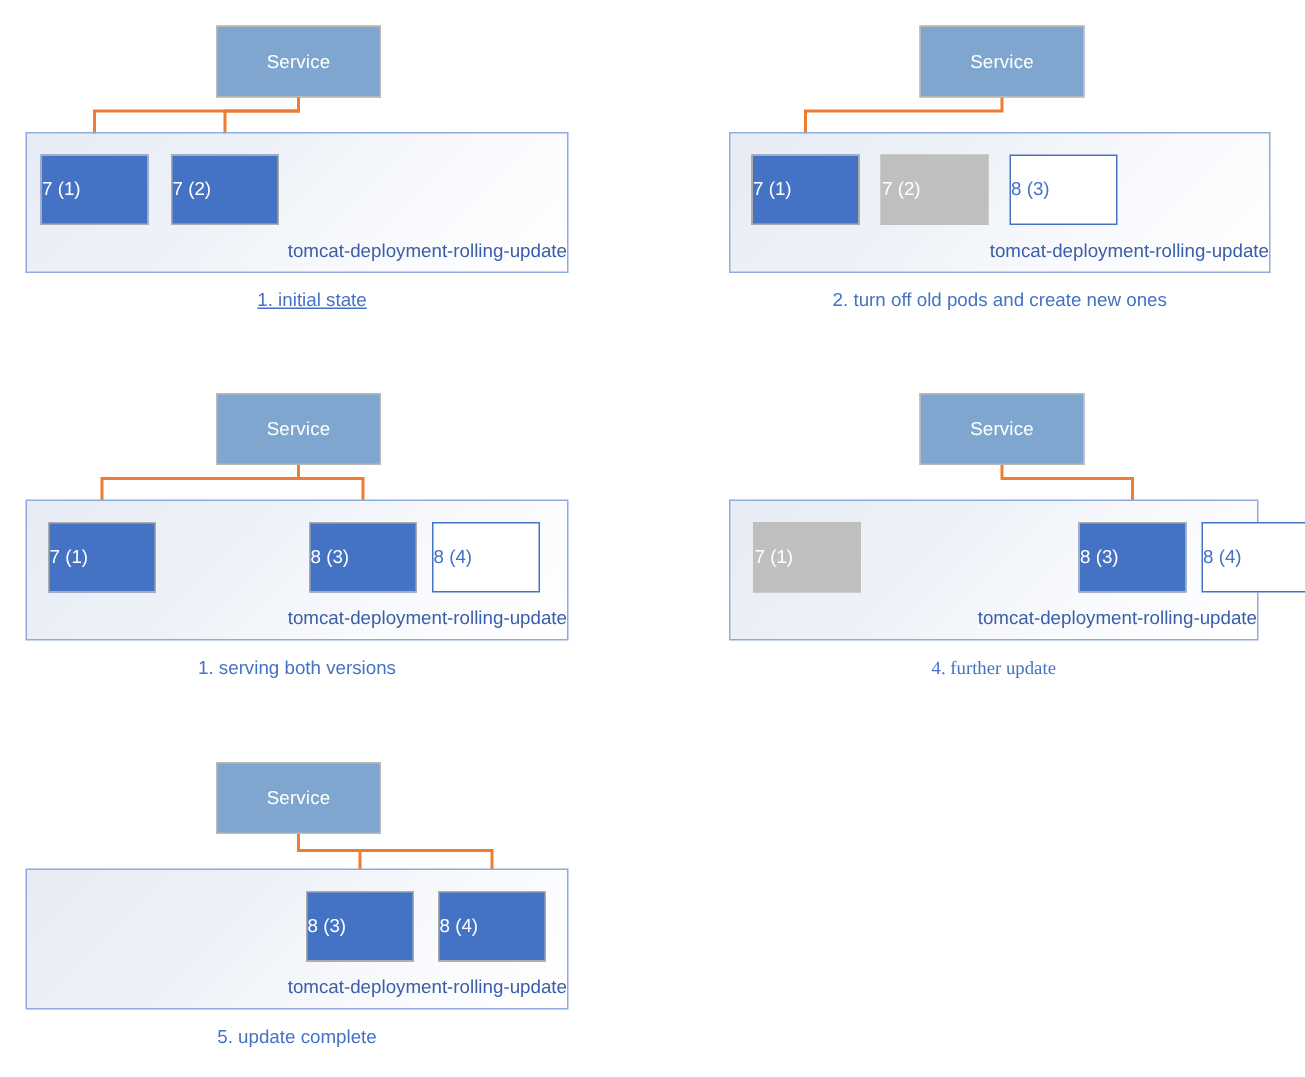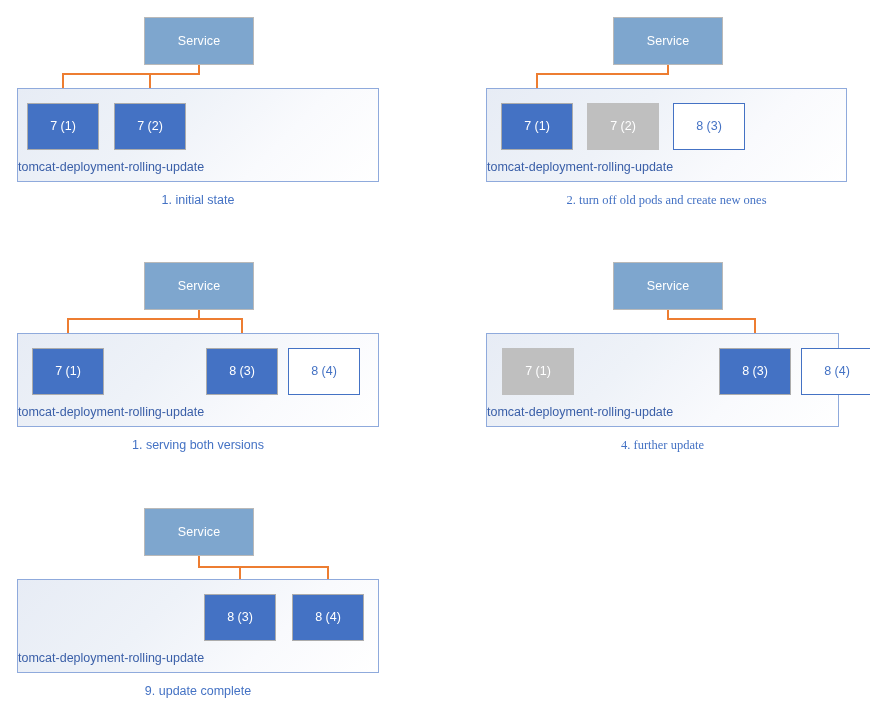--- a/index.html
+++ b/index.html
@@ -50,33 +50,32 @@
     position: absolute;
     box-sizing: border-box;
     border: 1px solid #8FAADC;
     background: linear-gradient(135deg, #e7ecf5 0%, #eef2f8 38%, #f9fafd 70%, #ffffff 100%);
   }
   .deployment-label {
     position: absolute;
     left: 0;
     right: 0;
     bottom: 8px;
-    text-align: left;
+    text-align: right;
     color: #3a5fa8;
     font-size: 12.5px;
     line-height: 1;
   }
 
   
   .pod {
     position: absolute;
     box-sizing: border-box;
     display: flex;
     align-items: center;
-    justify-content: center;
     font-size: 12.5px;
     line-height: 1;
   }
   .pod.active {
     background: #4472C4;
     border: 1px solid #acacac;
     color: #ffffff;
   }
   .pod.terminating {
     background: #bfbfbf;
@@ -137,21 +136,21 @@
       <div class="deployment-label">tomcat-deployment-rolling-update</div>
     </div>
 
     <div class="pod active" style="left:27px; top:103px; width:72px; height:47px;">
       <span>7 (1)</span>
     </div>
     <div class="pod active" style="left:114px; top:103px; width:72px; height:47px;">
       <span>7 (2)</span>
     </div>
 
-    <div class="caption" style="left:17px; top:194px; width:362px;">1. initial state</div>
+    <div class="caption" style="left:27px; top:194px; width:362px;text-decoration:underline;">1. initial state</div>
   </div>
 
   <div class="panel">
     <div class="service-box" style="left:613px; top:17px; width:110px; height:48px;">
       <span class="service-label">Service</span>
     </div>
 
     <svg class="connectors" width="870" height="718">
       <path class="conn-path" d="M 668 65 L 668 74 L 537 74 L 537 93"></path>
       <polygon class="conn-head" points="530,93 544,93 537,108"></polygon>
@@ -164,21 +163,21 @@
     <div class="pod active" style="left:501px; top:103px; width:72px; height:47px;">
       <span>7 (1)</span>
     </div>
     <div class="pod terminating" style="left:587px; top:103px; width:72px; height:47px;">
       <span>7 (2)</span>
     </div>
     <div class="pod pending" style="left:673px; top:103px; width:72px; height:47px;">
       <span>8 (3)</span>
     </div>
 
-    <div class="caption" style="left:486px; top:194px; width:361px;font-family:Liberation Serif, serif;">2. turn off old pods and create new ones</div>
+    <div class="caption" style="left:486px; top:194px; width:361px;">2. turn off old pods and create new ones</div>
   </div>
 
   <div class="panel">
     <div class="service-box" style="left:144px; top:262px; width:110px; height:48px;">
       <span class="service-label">Service</span>
     </div>
 
     <svg class="connectors" width="870" height="718">
       <path class="conn-path" d="M 199 310 L 199 319 L 68 319 L 68 338"></path>
       <polygon class="conn-head" points="61,338 75,338 68,353"></polygon>
@@ -246,16 +245,16 @@
       <div class="deployment-label">tomcat-deployment-rolling-update</div>
     </div>
 
     <div class="pod active" style="left:204px; top:594px; width:72px; height:47px;">
       <span>8 (3)</span>
     </div>
     <div class="pod active" style="left:292px; top:594px; width:72px; height:47px;">
       <span>8 (4)</span>
     </div>
 
-    <div class="caption" style="left:17px; top:685px; width:362px;">9. update complete</div>
+    <div class="caption" style="left:17px; top:685px; width:362px;">5. update complete</div>
   </div>
 
 </div>
 
 </body></html>

